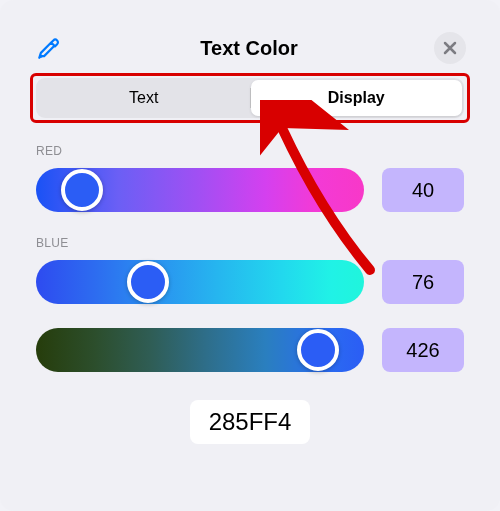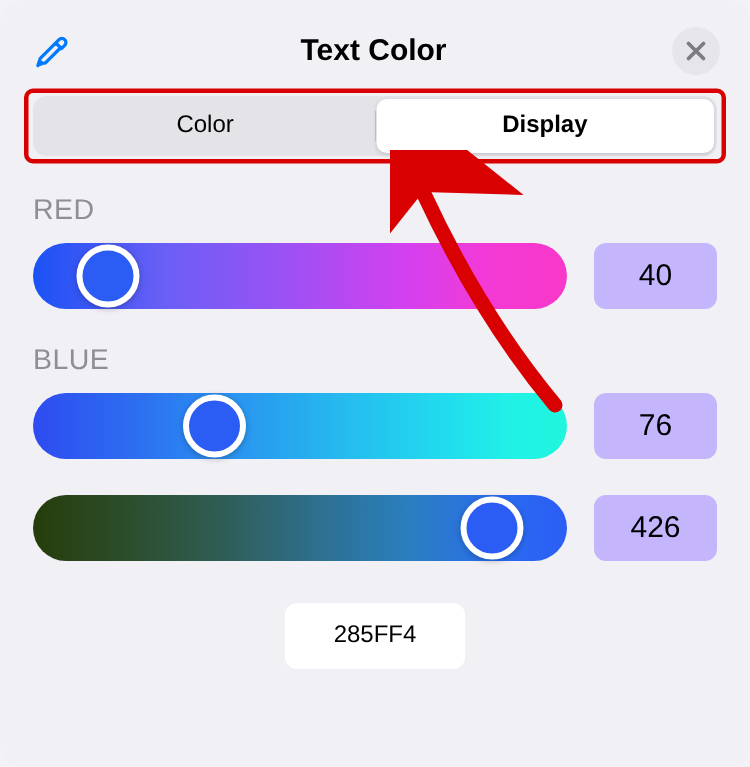--- a/index.html
+++ b/index.html
@@ -1,41 +1,41 @@
 <!DOCTYPE html>
 <html><head>
   <meta charset="utf-8">
   <style>
     * { margin: 0; padding: 0; box-sizing: border-box; }
     body { width: 500px; height: 511px; font-family: -apple-system, BlinkMacSystemFont, 'Helvetica Neue', sans-serif; background: #f2f2f7; position: relative; }
-    .panel { width: 100%; height: 100%; background: #f0f0f5; border-radius: 14px; padding: 0; position: relative; }
+    .panel { width: 100%; height: 100%; background: #f0f0f5; border-radius: 14px; padding: 14px; position: relative; }
     .header { display: flex; align-items: center; justify-content: space-between; padding: 18px 20px 14px 20px; }
     .eyedropper { width: 30px; height: 30px; display: flex; align-items: center; justify-content: center; }
     .title { font-size: 20px; font-weight: 600; color: #000; text-align: center; flex: 1; }
     .close-btn { width: 32px; height: 32px; border-radius: 50%; background: #e5e5ea; display: flex; align-items: center; justify-content: center; }
     .seg-wrapper { padding: 0 22px 16px 22px; position: relative; }
     .seg-ctrl { display: flex; background: #e3e3e8; border-radius: 9px; padding: 2px; position: relative; height: 40px; }
     .seg-item { flex: 1; display: flex; align-items: center; justify-content: center; font-size: 16px; font-weight: 500; color: #000; border-radius: 7px; position: relative; }
     .seg-item.active { background: #fff; box-shadow: 0 1px 3px rgba(0,0,0,0.12); font-weight: 600; }
     .seg-divider { width: 1px; height: 20px; background: #c6c6c8; align-self: center; }
     .highlight-rect { position: absolute; border: 3px solid #d80000; border-radius: 6px; left: 16px; right: 16px; top: -5px; height: 50px; pointer-events: none; }
     .sliders-area { padding: 10px 22px 0 22px; }
     .slider-group { margin-bottom: 24px; }
-    .channel-label { font-size: 19px; font-weight: 400; color: #8e8e93; letter-spacing: 0.3px; margin-bottom: 10px; display: block; }
+    .channel-label { font-size: 12px; font-weight: 400; color: #8e8e93; letter-spacing: 0.3px; margin-bottom: 10px; display: block; }
     .slider-row { display: flex; align-items: center; gap: 18px; }
     .track-container { flex: 1; position: relative; height: 44px; display: flex; align-items: center; }
     .track { width: 100%; height: 44px; border-radius: 22px; position: relative; }
     .track.red { background: linear-gradient(90deg, #1a52f5 0%, #6b5ff5 25%, #a24ff3 50%, #d440ef 70%, #f33ad6 85%, #f838c8 100%); }
     .track.green { background: linear-gradient(90deg, #2e4bf0 0%, #2d6cf0 18%, #2a8ff0 35%, #26b5ef 55%, #22d8ee 75%, #20f2e6 90%, #20f5dc 100%); }
     .track.blue { background: linear-gradient(90deg, #263d0b 0%, #2c4e2c 18%, #2f5d55 35%, #2e6e8a 52%, #2a7fbf 70%, #2a6cf0 88%, #2b5df5 100%); }
     .thumb { position: absolute; width: 42px; height: 42px; border-radius: 50%; background: #2b5df5; border: 4px solid #fff; top: 1px; box-shadow: 0 1px 4px rgba(0,0,0,0.25); }
     .value-box { width: 82px; height: 44px; background: #c4b5fd; border-radius: 8px; display: flex; align-items: center; justify-content: center; font-size: 20px; font-weight: 500; color: #000; }
     .hex-row { display: flex; align-items: center; justify-content: center; gap: 16px; margin-top: 28px; padding: 0 22px; }
     .hex-label { font-size: 19px; color: #007aff; font-weight: 400; }
-    .hex-box { width: 120px; height: 44px; background: #fff; border-radius: 8px; display: flex; align-items: center; justify-content: center; font-size: 16px; font-weight: 500; color: #000; }
+    .hex-box { width: 120px; height: 44px; background: #fff; border-radius: 8px; display: flex; align-items: center; justify-content: center; font-size: 24px; font-weight: 500; color: #000; }
     .arrow-annot { position: absolute; pointer-events: none; z-index: 50; }
   </style>
 </head>
 <body>
 
 <div class="panel">
 
   <div class="header">
     <div class="eyedropper">
       <svg width="26" height="26" viewBox="0 0 24 24">
@@ -47,21 +47,21 @@
     <div class="close-btn">
       <svg width="14" height="14" viewBox="0 0 14 14">
         <path stroke="#7c7c82" stroke-width="2.5" stroke-linecap="round" d="M2 2l10 10M12 2L2 12"></path>
       </svg>
     </div>
   </div>
 
   <div class="seg-wrapper">
     <div class="highlight-rect"></div>
     <div class="seg-ctrl">
-      <div class="seg-item">Color</div>
+      <div class="seg-item">Text</div>
       <div class="seg-divider"></div>
       <div class="seg-item active">Display</div>
     </div>
   </div>
 
   <div class="sliders-area">
 
     <div class="slider-group">
       <span class="channel-label">RED</span>
       <div class="slider-row">

